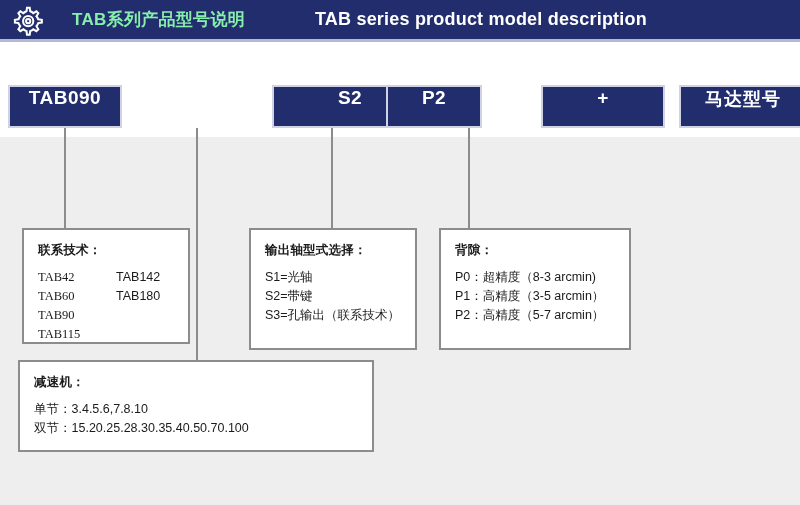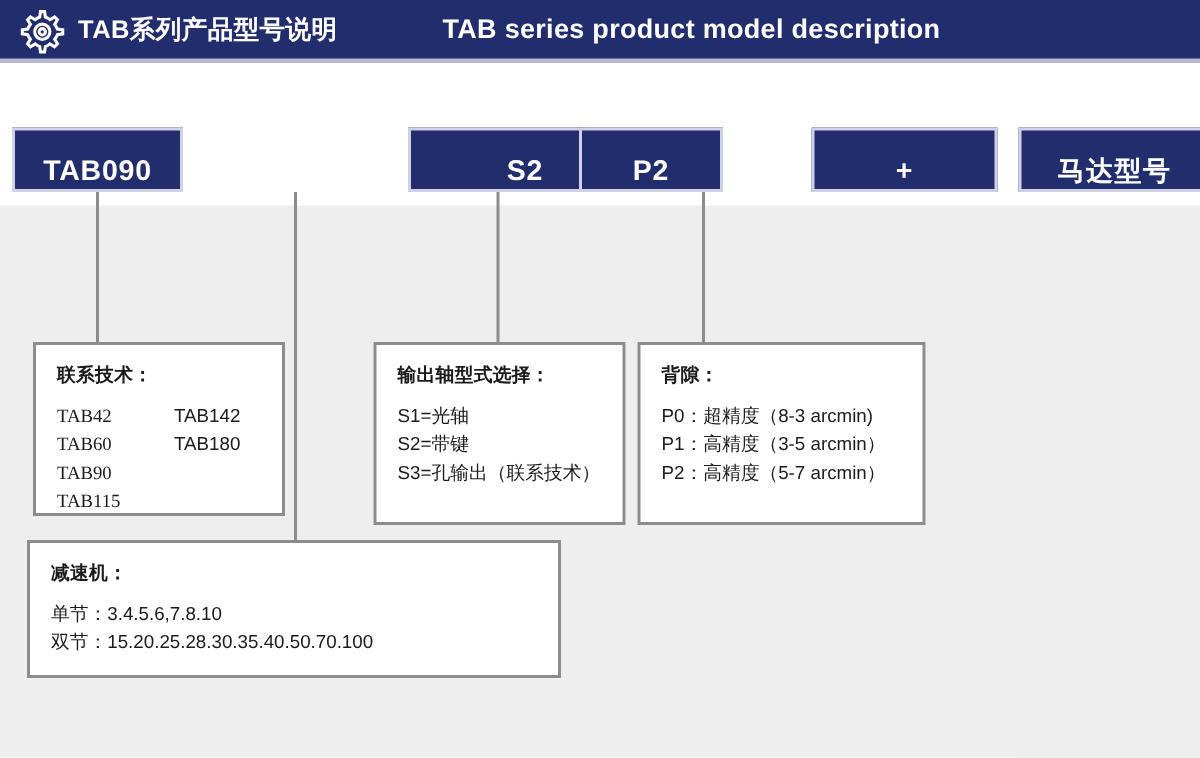--- a/index.html
+++ b/index.html
@@ -35,25 +35,26 @@
   }
   .header-icon {
     width: 34px;
     height: 34px;
     margin-left: 10px;
     margin-right: 8px;
     flex: 0 0 auto;
     display: block;
   }
   .header-title-cn {
-    color: #ffffff;
+    color: #86efac;
     font-size: 17px;
     font-weight: bold;
     letter-spacing: 0.3px;
     white-space: nowrap;
+    margin-left: 20px;
   }
   .header-title-en {
     color: #ffffff;
     font-size: 18px;
     font-weight: bold;
     white-space: nowrap;
     margin-left: 70px;
     letter-spacing: 0.2px;
   }
 
@@ -71,21 +72,21 @@
   .code-box {
     position: absolute;
     top: 85px;
     height: 43px;
     background: #222d6d;
     border: 2px solid #cfd2e4;
     color: #ffffff;
     font-size: 19px;
     font-weight: bold;
     display: flex;
-    align-items: flex-end;
+    align-items: flex-start;
     justify-content: center;
     letter-spacing: 0.5px;
   }
   .code-box.cn { font-size: 18px; letter-spacing: 1px; }
 
   
   .vline {
     position: absolute;
     width: 2px;
     background: #8c8c8c;
@@ -185,21 +186,21 @@
     </div>
   </div>
 
   <div class="desc-box" style="left:249px; top:228px; width:168px; height:122px;">
     <div class="desc-title">输出轴型式选择：</div>
     <div class="desc-line">S1=光轴</div>
     <div class="desc-line">S2=带键</div>
     <div class="desc-line">S3=孔输出（联系技术）</div>
   </div>
 
-  <div class="desc-box" style="left:425px; top:228px; width:192px; height:122px;">
+  <div class="desc-box" style="left:439px; top:228px; width:192px; height:122px;">
     <div class="desc-title">背隙：</div>
     <div class="desc-line">P0：超精度（8-3 arcmin)</div>
     <div class="desc-line">P1：高精度（3-5 arcmin）</div>
     <div class="desc-line">P2：高精度（5-7 arcmin）</div>
   </div>
 
   <div class="desc-box" style="left:18px; top:360px; width:356px; height:92px;">
     <div class="desc-title">减速机：</div>
     <div class="desc-line">单节：3.4.5.6,7.8.10</div>
     <div class="desc-line">双节：15.20.25.28.30.35.40.50.70.100</div>

